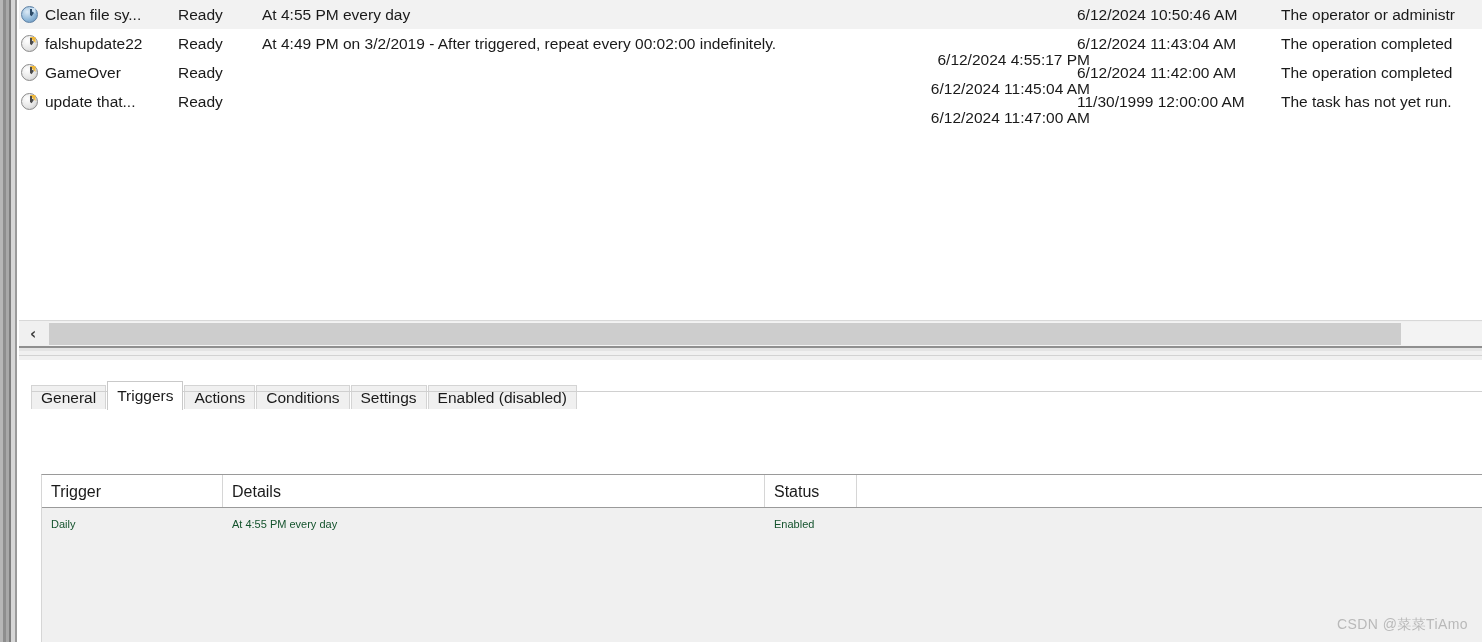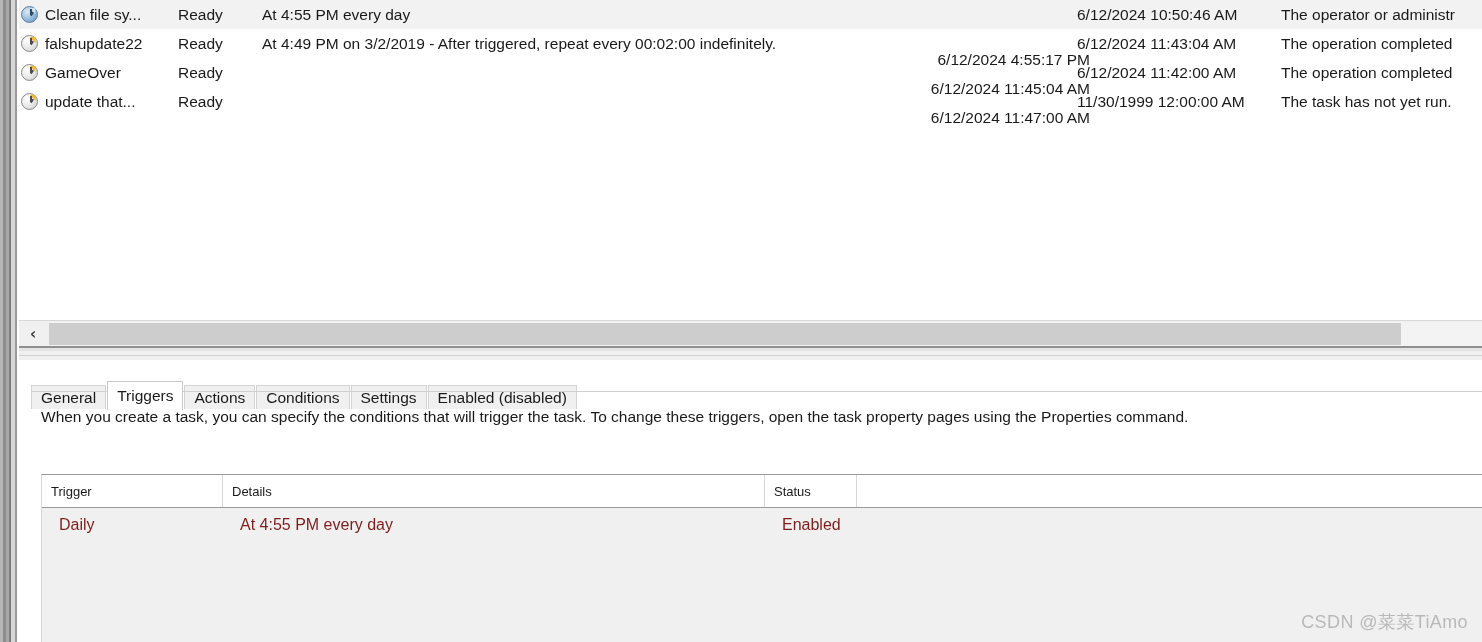--- a/index.html
+++ b/index.html
@@ -206,51 +206,51 @@
     background: #f0f0f0;
     overflow: hidden;
   }
   .grid-head {
     display: flex;
     height: 33px;
     background: #ffffff;
     border-bottom: 1px solid #9a9a9a;
   }
   .grid-head .gh {
-    font-size: 13px;
+    font-size: 16px;
     color: #1a1a1a;
     line-height: 33px;
     padding-left: 9px;
     border-right: 1px solid #d6d6d6;
     white-space: nowrap;
     overflow: hidden;
   }
   .grid-row {
     display: flex;
     height: 33px;
     background: #f0f0f0;
   }
   .grid-row .gc {
-    font-size: 16px;
-    color: #7f1d1d;
+    font-size: 11px;
+    color: #14532d;
     line-height: 33px;
-    padding-left: 17px;
+    padding-left: 9px;
     white-space: nowrap;
     overflow: hidden;
   }
   .gw-0 { width: 181px; }
   .gw-1 { width: 542px; }
   .gw-2 { width: 92px; }
   .gw-3 { width: 604px; border-right: none !important; }
 
   
   .watermark {
     position: absolute;
     right: 14px; bottom: 8px;
-    font-size: 18px;
+    font-size: 14px;
     color: #b9b9b9;
     letter-spacing: 0.4px;
     white-space: nowrap;
   }
 </style>
 </head>
 <body>
 
 <div id="app">
 
@@ -318,21 +318,20 @@
     <div class="tabstrip" id="tabstrip">
         <div class="tab">General</div>
         <div class="tab active">Triggers</div>
         <div class="tab">Actions</div>
         <div class="tab">Conditions</div>
         <div class="tab">Settings</div>
         <div class="tab">Enabled (disabled)</div>
       </div>
     <div class="tabstrip-line"></div>
 
-    <div class="detail-desc">When you create a task, you can specify the conditions that will trigger the task.  To change these triggers, open the task property pages using the Properties command.</div>
 
     <div class="grid">
       <div class="grid-head" id="grid-head">
           <div class="gh gw-0">Trigger</div>
           <div class="gh gw-1">Details</div>
           <div class="gh gw-2">Status</div>
           <div class="gh gw-3"></div>
         </div>
       <div id="grid-body">
           <div class="grid-row">

